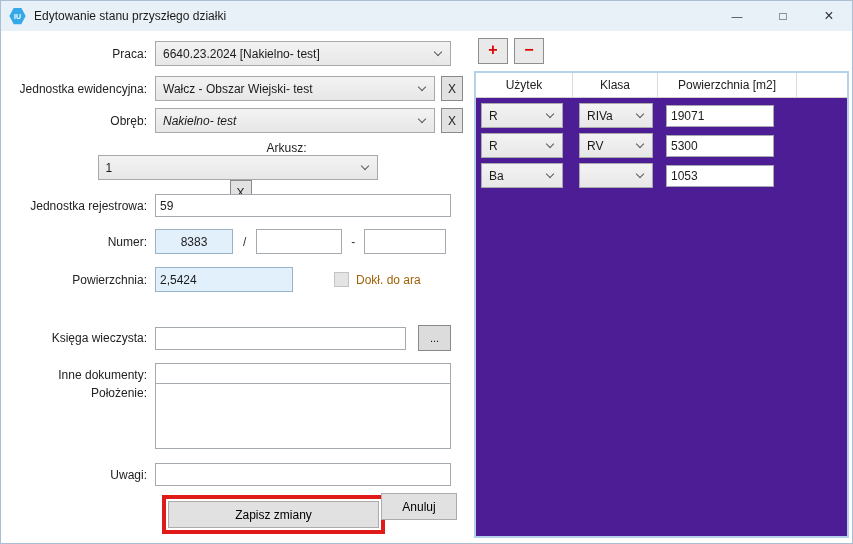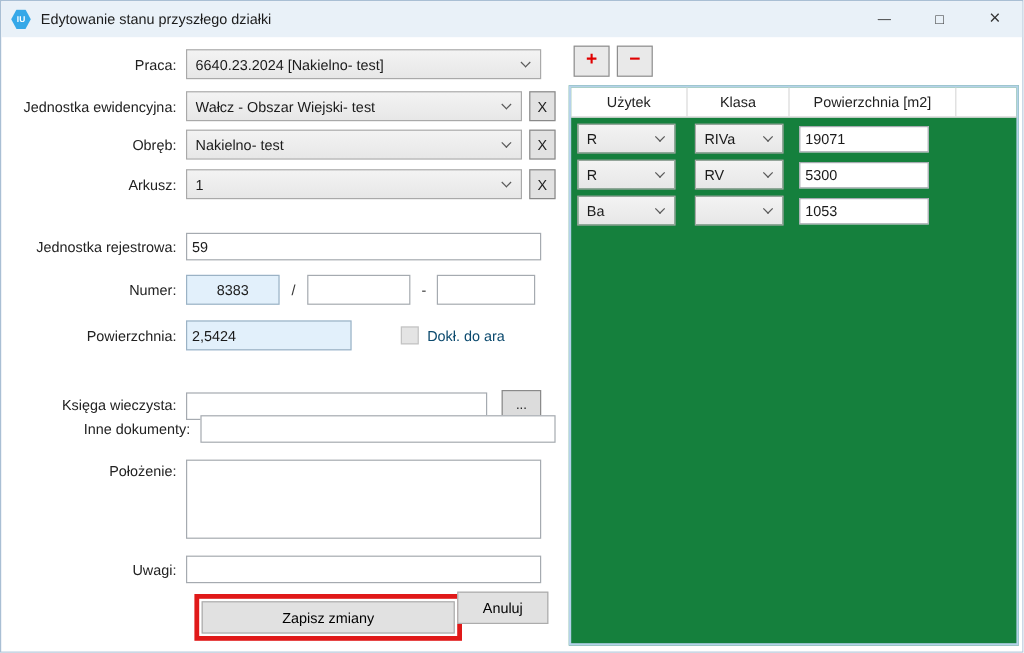--- a/index.html
+++ b/index.html
@@ -34,38 +34,38 @@
   .xbtn { width:22px; height:25px; margin-left:6px; flex:none; background:#e2e2e2; border:1px solid #898989;
     display:flex; align-items:center; justify-content:center; color:#222; }
 
   .tbox { height:23px; border:1px solid #a5aab0; background:#fff; padding:0 4px; font:inherit; color:#1b1b1b; }
   .tbox.blue { background:#e2f0fb; border-color:#9bb2c5; }
   .sep { color:#333; }
   .sep1 { margin:0 10px; }
   .sep2 { margin:0 9px; }
 
   .cbox { width:15px; height:15px; flex:none; background:#e4e4e4; border:1px solid #c3c3c3; }
-  .cbox-label { margin-left:7px; color:#0c4a6e; }
+  .cbox-label { margin-left:7px; color:#a16207; }
 
   .browse-btn { width:33px; height:26px; margin-left:12px; flex:none; background:#dcdcdc; border:1px solid #8a8a8a;
     display:flex; align-items:center; justify-content:center; font-size:11px; line-height:4px; }
 
   textarea.tbox { resize:none; height:66px; padding-top:3px; }
 
   .redbox { position:absolute; left:161px; top:494px; width:223px; height:39px; border:4px solid #e01919; display:flex; }
   .action-btn { background:#e1e1e1; border:1px solid #acacac; font:inherit; display:flex; align-items:center; justify-content:center; }
   .redbox .action-btn { flex:1; margin:2px; }
   .cancel-btn { position:absolute; left:380px; top:492px; width:76px; height:27px; }
 
   
   .addremove { position:absolute; left:477px; top:37px; display:flex; gap:6px; }
   .ar-btn { width:30px; height:26px; background:#e9e9e9; border:1px solid #8e8e8e; color:#e00000;
     font-weight:bold; font-size:16px; display:flex; align-items:center; justify-content:center; padding-bottom:2px; }
 
-  .panel { position:absolute; left:473px; top:70px; width:375px; height:467px; background:#15803d; border:2px solid #b5d2ea; }
+  .panel { position:absolute; left:473px; top:70px; width:375px; height:467px; background:#4c1d95; border:2px solid #b5d2ea; }
   .thead { display:flex; height:25px; background:#fff; border-bottom:1px solid #cfcfcf; }
   .th { height:100%; display:flex; align-items:center; justify-content:center; border-right:1px solid #dadada; color:#222; }
   .th1 { width:97px; } .th2 { width:85px; } .th3 { width:139px; } .th4 { flex:1; border-right:none; }
   .trow { display:flex; align-items:center; margin-top:5px; padding-left:5px; height:25px; }
   .trow .combo.u { width:82px; }
   .trow .combo.k { width:74px; margin-left:16px; }
   .trow .tbox { width:108px; margin-left:13px; height:22px; }
 </style>
 </head>
 <body>
@@ -102,28 +102,28 @@
     <span class="flabel">Jednostka ewidencyjna:</span>
     <div class="combo" style="width:280px;">
       <span class="combo-value">Wałcz - Obszar Wiejski- test</span>
       <span class="chev"></span>
     </div>
     <div class="xbtn">X</div>
   </div>
 
   <div class="frow" style="top:107px;">
     <span class="flabel">Obręb:</span>
-    <div class="combo" style="width:280px;">
+    <div class="combo" style="width:280px;font-style:italic;">
       <span class="combo-value">Nakielno- test</span>
       <span class="chev"></span>
     </div>
     <div class="xbtn">X</div>
   </div>
 
-  <div class="frow" style="top:140px;">
+  <div class="frow" style="top:140px;flex-direction:column;">
     <span class="flabel">Arkusz:</span>
     <div class="combo" style="width:280px;">
       <span class="combo-value">1</span>
       <span class="chev"></span>
     </div>
     <div class="xbtn">X</div>
   </div>
 
   <div class="frow" style="top:193px;">
     <span class="flabel">Jednostka rejestrowa:</span>
@@ -145,21 +145,21 @@
     <span class="cbox" style="margin-left:41px;"></span>
     <span class="cbox-label">Dokł. do ara</span>
   </div>
 
   <div class="frow" style="top:324px;">
     <span class="flabel">Księga wieczysta:</span>
     <input class="tbox" style="width: 251px;" value="">
     <div class="browse-btn">...</div>
   </div>
 
-  <div class="frow" style="top:345px;justify-content:center;">
+  <div class="frow" style="top:362px;">
     <span class="flabel">Inne dokumenty:</span>
     <input class="tbox" style="width: 296px;" value="">
   </div>
 
   <div class="frow" style="top:462px;">
     <span class="flabel">Uwagi:</span>
     <input class="tbox" style="width: 296px;" value="">
   </div>
 
   <div class="frow top" style="top:382px;">

